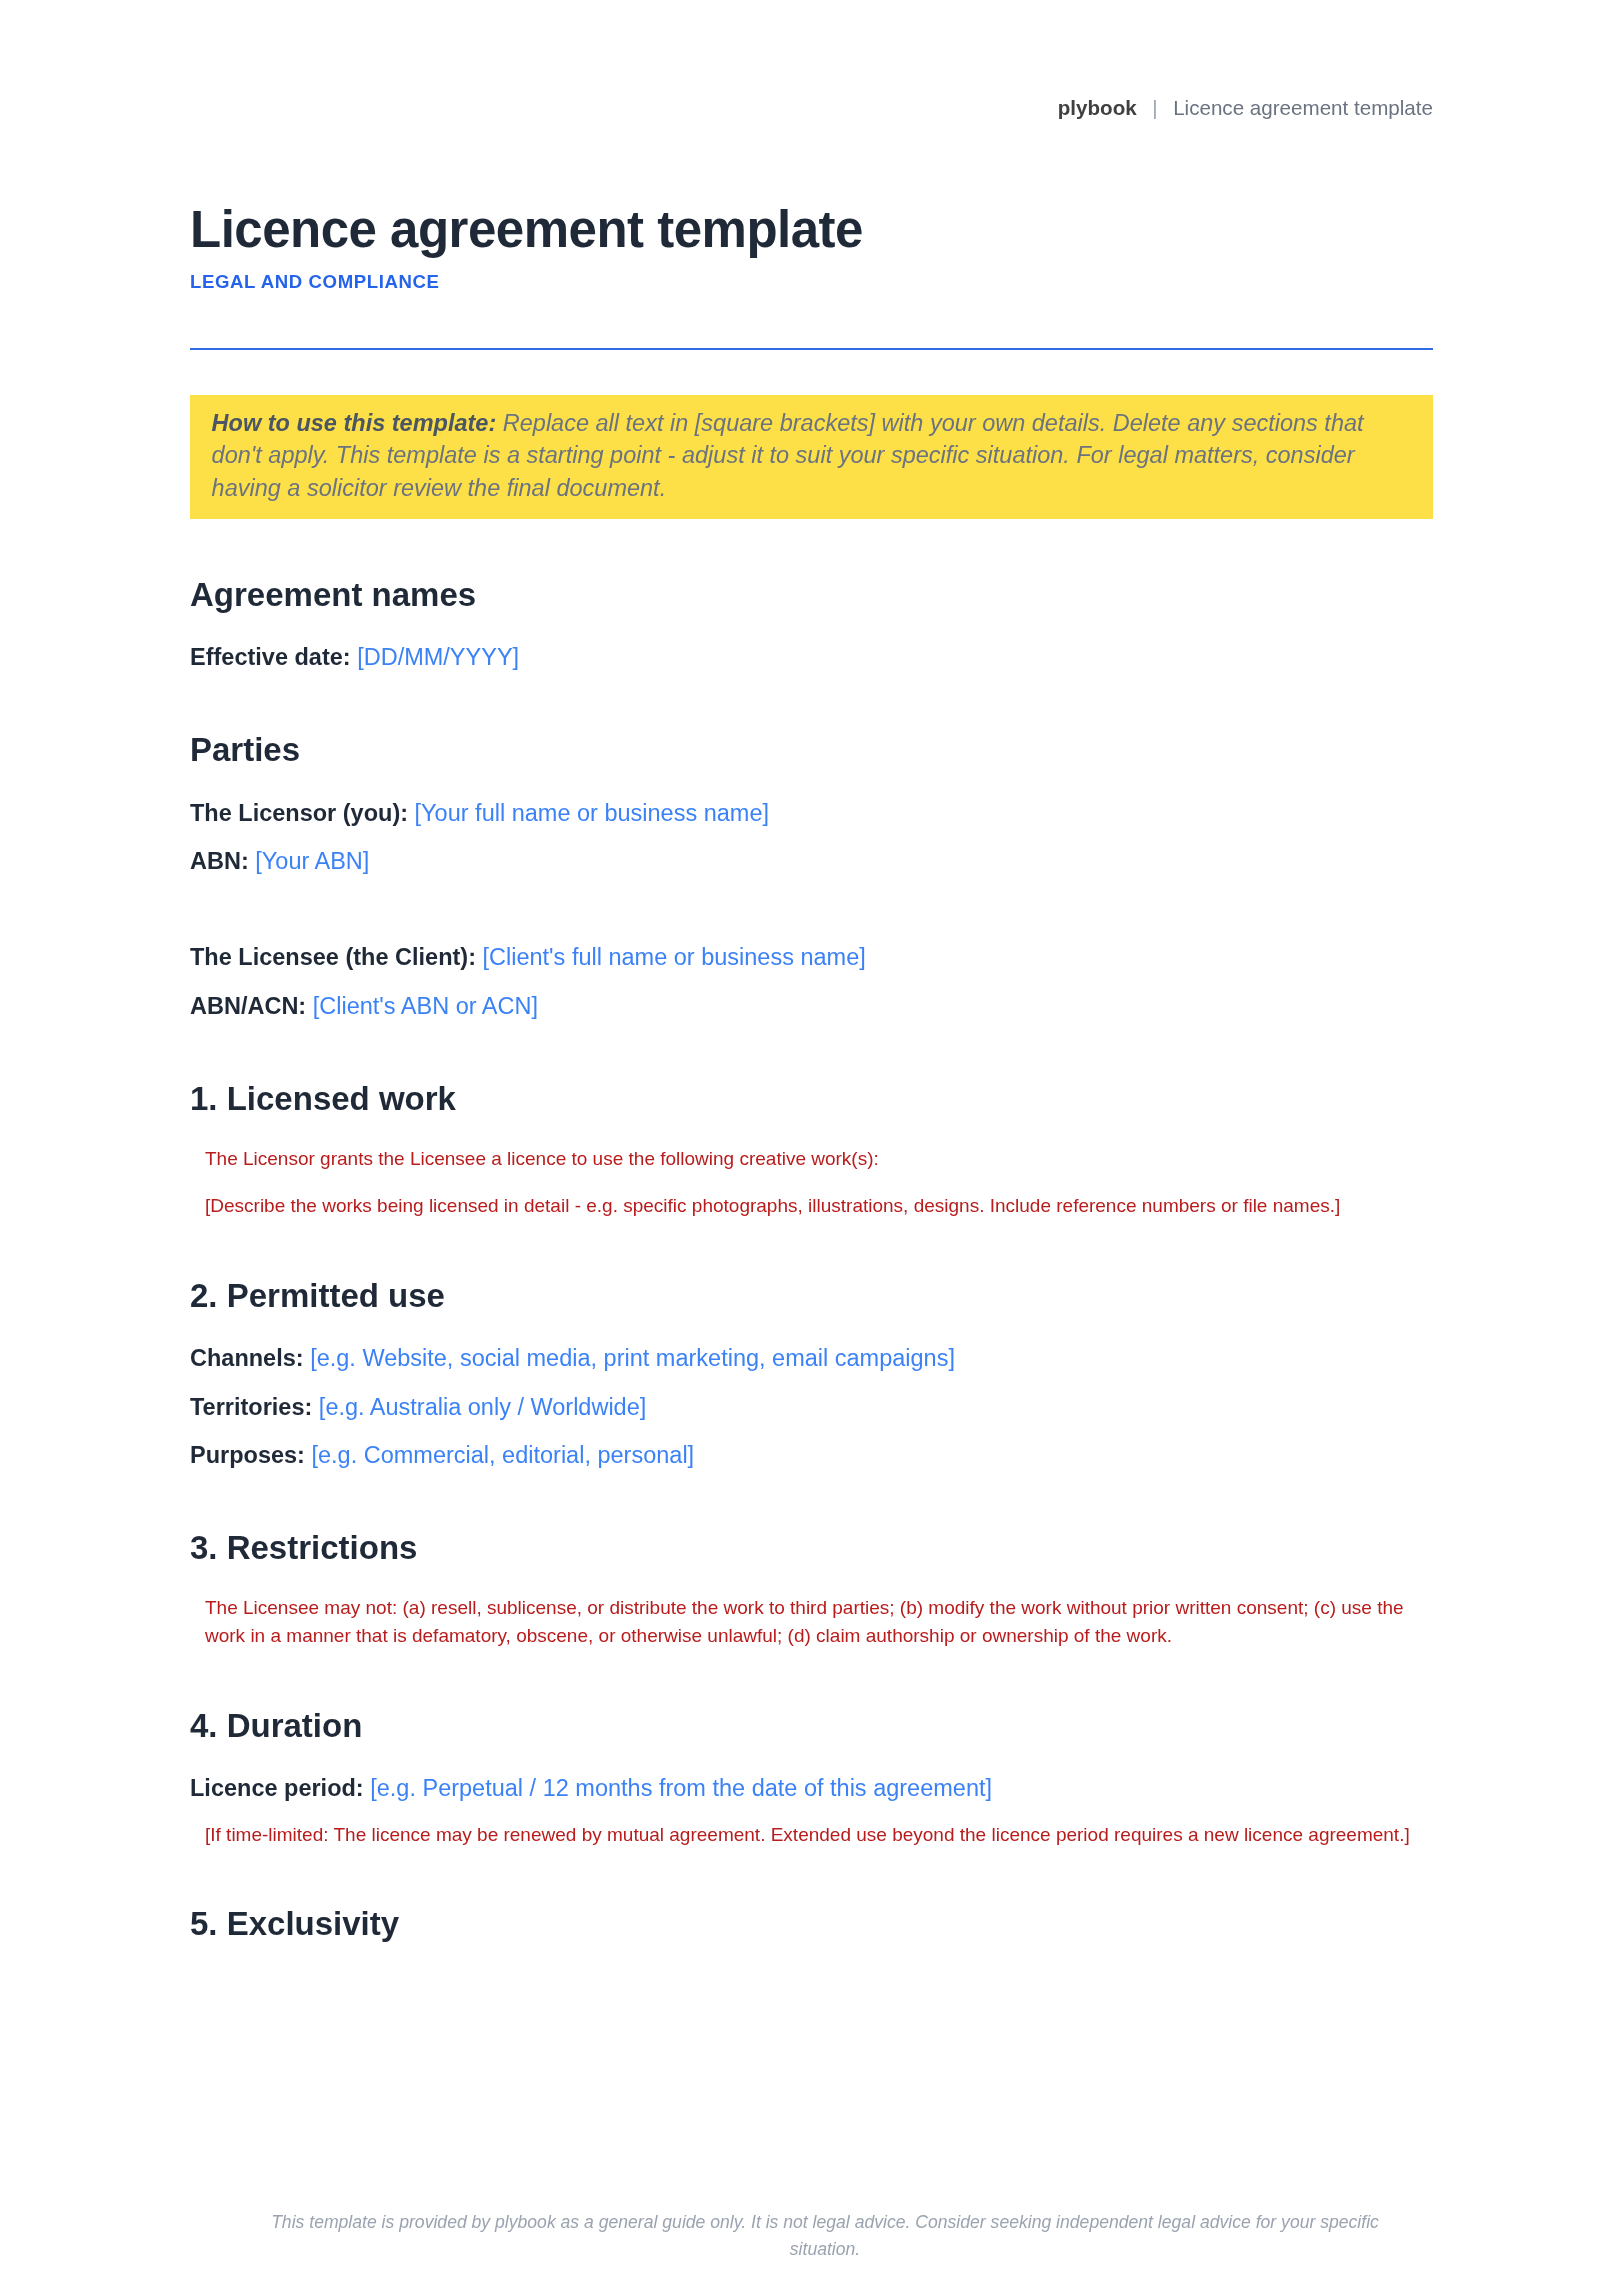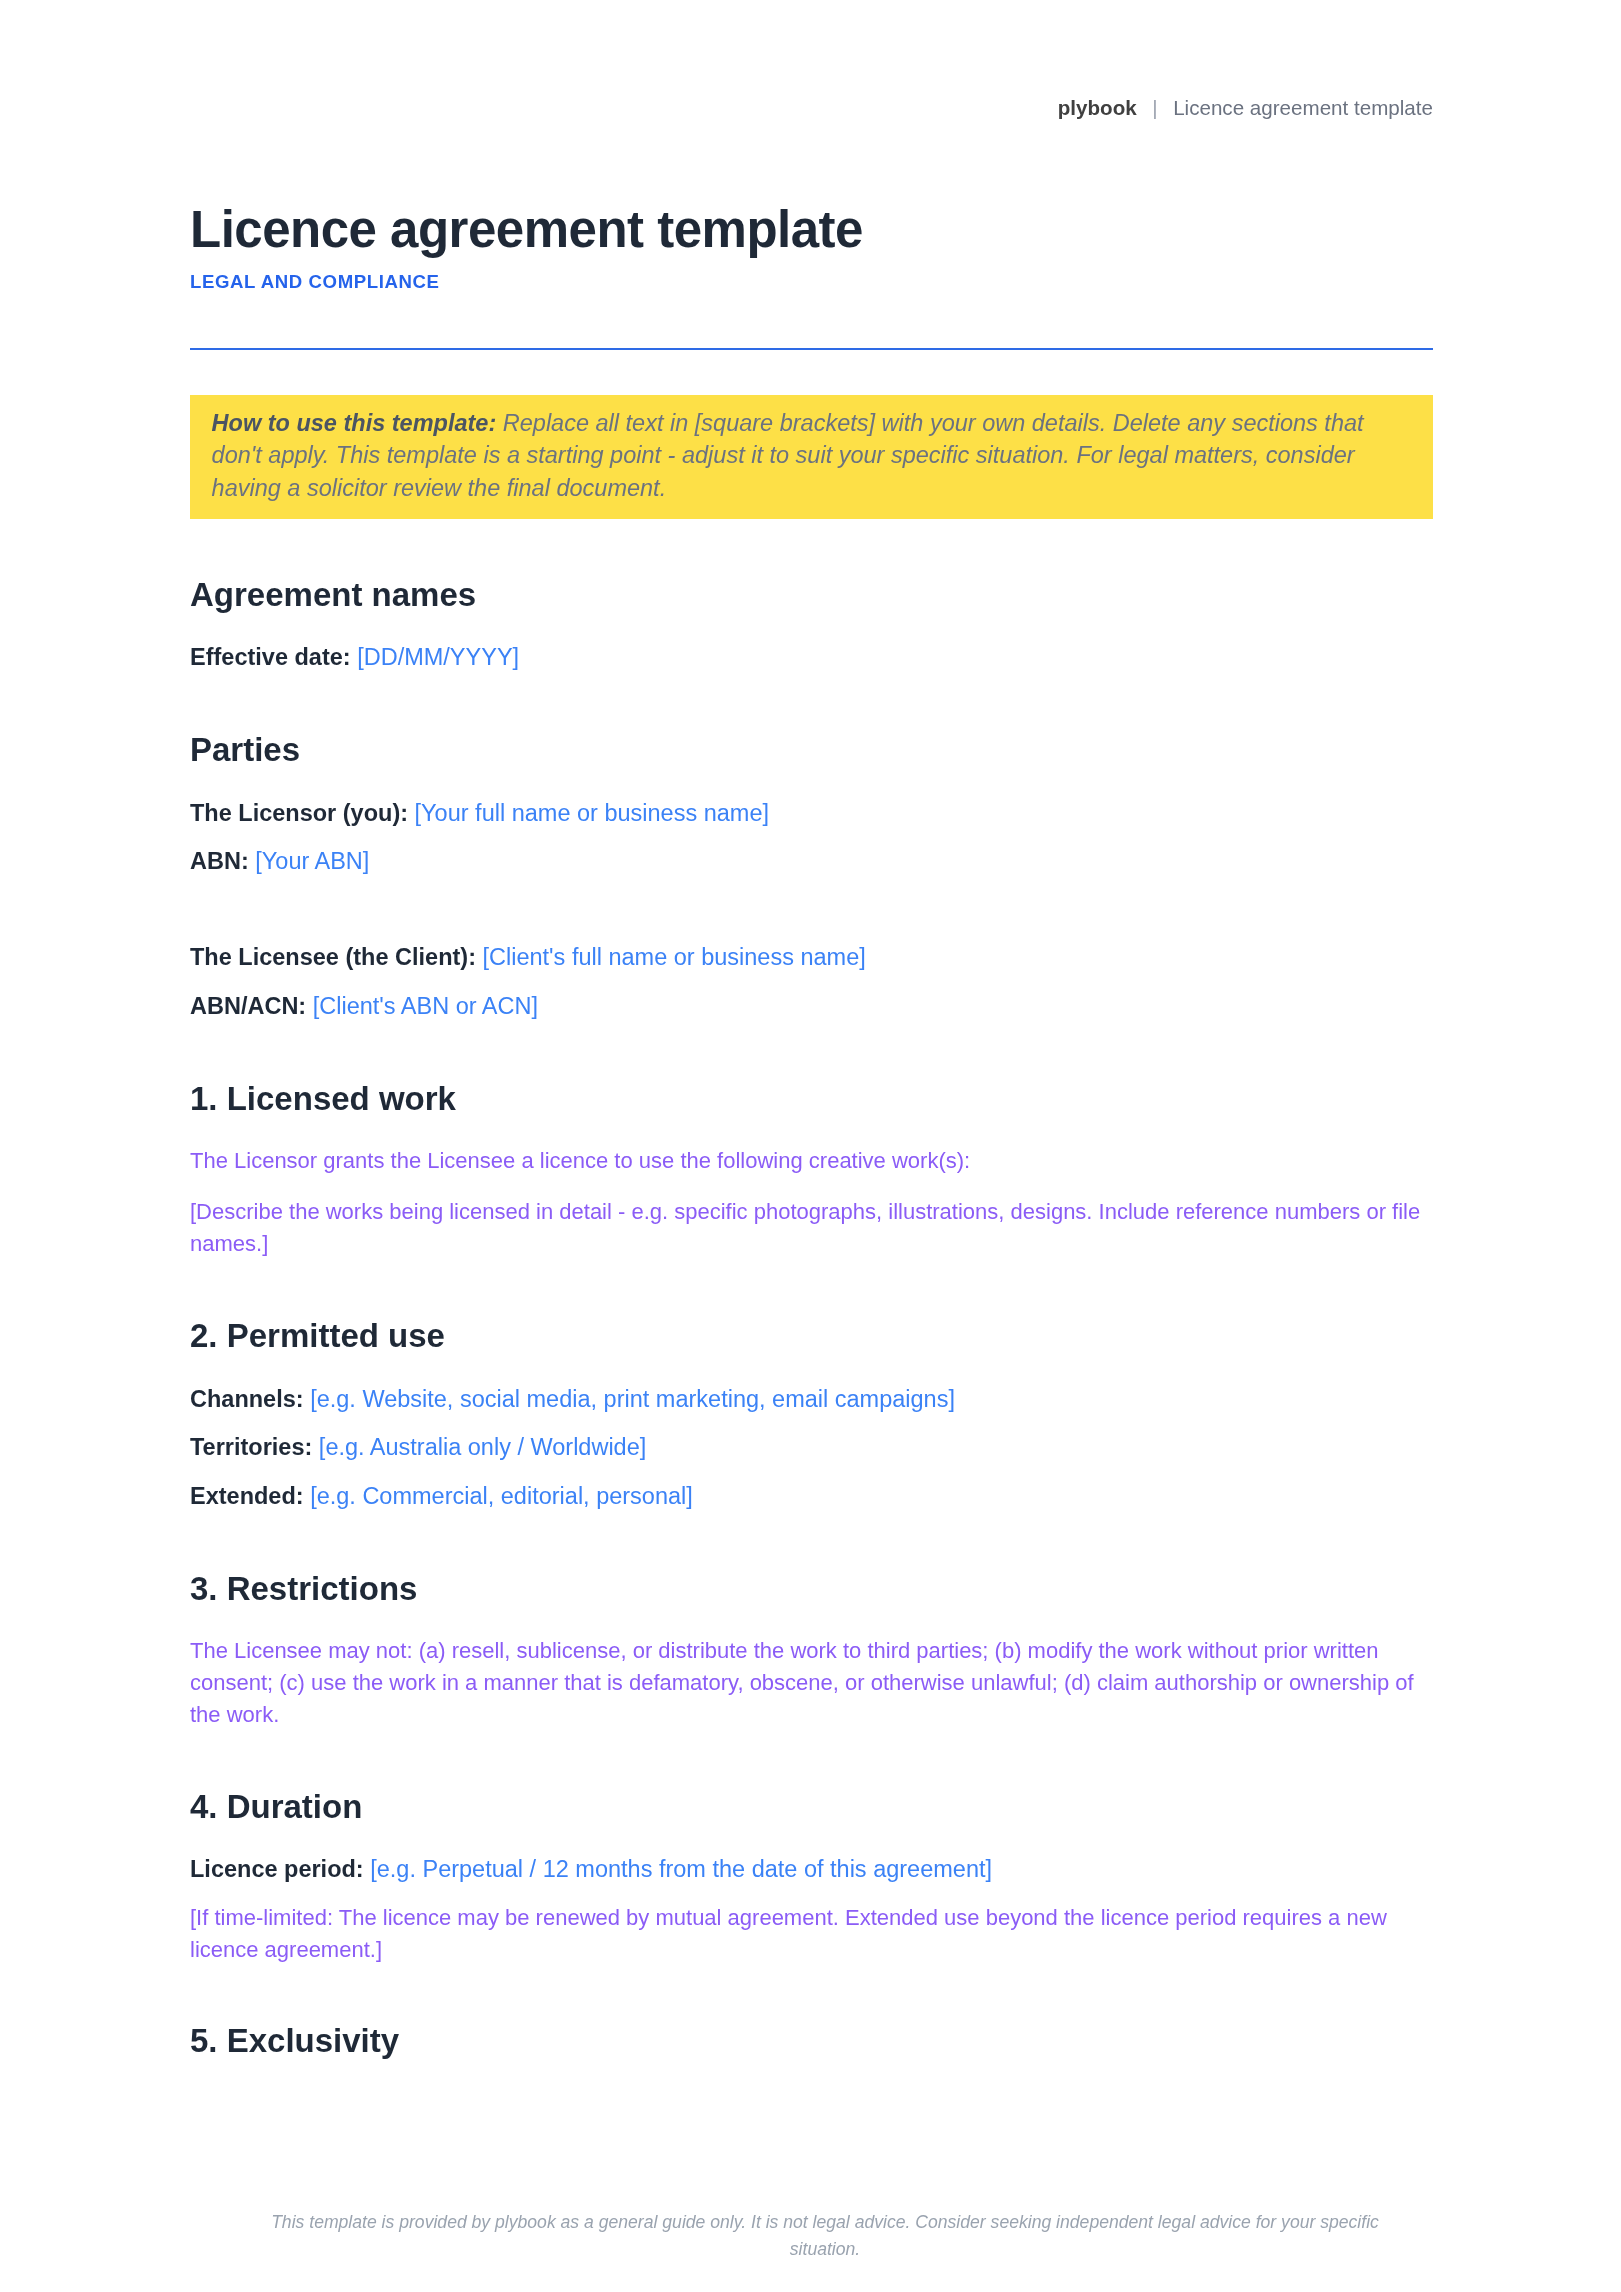--- a/index.html
+++ b/index.html
@@ -71,24 +71,25 @@
     font-size: 23.5px;
     line-height: 1.4;
     margin-bottom: 15.7px;
   }
   .label {
     font-weight: 700;
     color: #1f2937;
   }
   .ph { color: #3b82f6; }
   p.body-text {
-    font-size: 22px;
+    font-size: 19px;
     line-height: 1.45;
     margin-bottom: 19.6px;
-    color: #8b5cf6;
+    color: #b91c1c;
+    margin-left: 15px;
   }
   .gap-top { margin-top: 63px; }
   footer {
     flex: none;
     margin-top: auto;
     padding-bottom: 31px;
     padding-left: 29px;
   }
   footer p {
     max-width: 1166px;
@@ -159,21 +160,21 @@
     <h2>2. Permitted use</h2>
     <p class="field">
       <span class="label">Channels:</span>
       <span class="ph">[e.g. Website, social media, print marketing, email campaigns]</span>
     </p>
     <p class="field">
       <span class="label">Territories:</span>
       <span class="ph">[e.g. Australia only / Worldwide]</span>
     </p>
     <p class="field">
-      <span class="label">Extended:</span>
+      <span class="label">Purposes:</span>
       <span class="ph">[e.g. Commercial, editorial, personal]</span>
     </p>
   </section>
 
   <section>
     <h2>3. Restrictions</h2>
     <p class="body-text">The Licensee may not: (a) resell, sublicense, or distribute the work to third parties; (b) modify the work without prior written consent; (c) use the work in a manner that is defamatory, obscene, or otherwise unlawful; (d) claim authorship or ownership of the work.</p>
   </section>
 
   <section>

